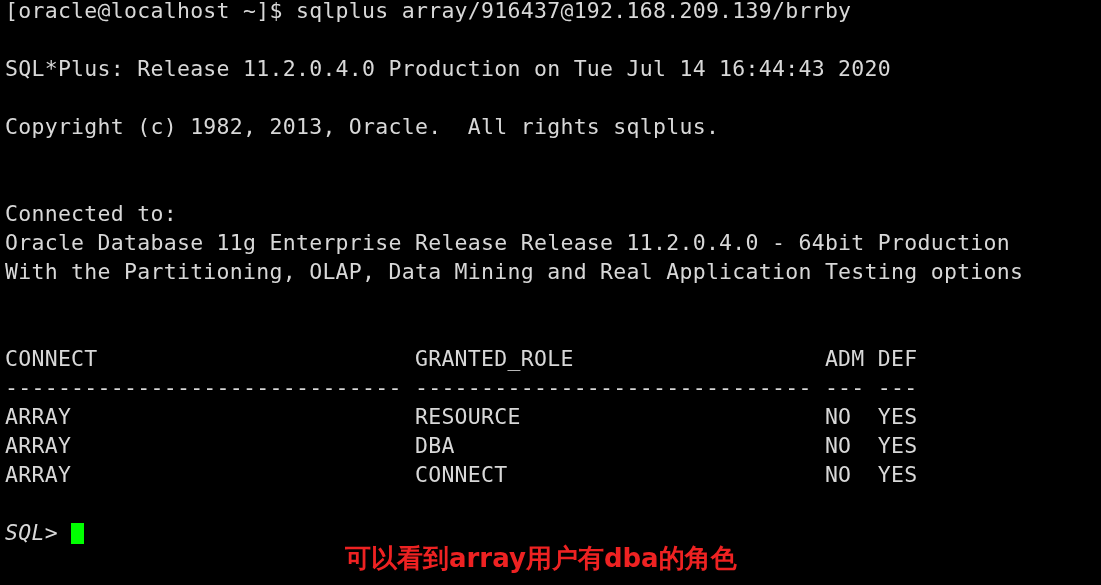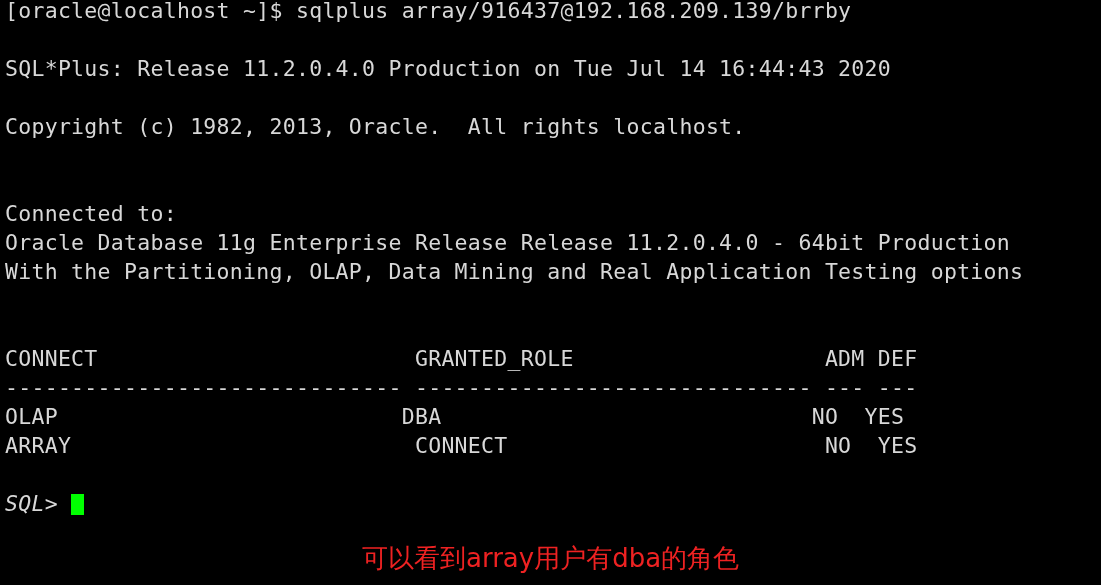--- a/index.html
+++ b/index.html
@@ -58,67 +58,68 @@
     display: inline-block;
     width: 13.2px;
     height: 21px;
     background: #00ff00;
     vertical-align: -4px;
   }
 
   
   .annotation {
     position: absolute;
-    left: 362px;
+    left: 345px;
     top: 543px;
     font-family: "DejaVu Sans", "Liberation Sans", sans-serif;
     font-size: 26px;
     line-height: 30px;
     color: #ee2222;
     white-space: pre;
-    font-weight: 400;
+    font-weight: 700;
   }
 </style>
 </head>
 <body>
 
 <div id="terminal">
   <div class="screen">
 
     <div class="line"><span class="line-inner">[oracle@localhost ~]$ sqlplus array/916437@192.168.209.139/brrby</span></div>
 
     <div class="line blank"><span class="line-inner"></span></div>
 
     <div class="line"><span class="line-inner">SQL*Plus: Release 11.2.0.4.0 Production on Tue Jul 14 16:44:43 2020</span></div>
 
     <div class="line blank"><span class="line-inner"></span></div>
 
-    <div class="line"><span class="line-inner">Copyright (c) 1982, 2013, Oracle.  All rights localhost.</span></div>
+    <div class="line"><span class="line-inner">Copyright (c) 1982, 2013, Oracle.  All rights sqlplus.</span></div>
 
     <div class="line blank"><span class="line-inner"></span></div>
 
     <div class="line blank"><span class="line-inner"></span></div>
 
     <div class="line"><span class="line-inner">Connected to:</span></div>
 
     <div class="line"><span class="line-inner">Oracle Database 11g Enterprise Release Release 11.2.0.4.0 - 64bit Production</span></div>
 
     <div class="line"><span class="line-inner">With the Partitioning, OLAP, Data Mining and Real Application Testing options</span></div>
 
     <div class="line blank"><span class="line-inner"></span></div>
 
 
     <div class="line blank"><span class="line-inner"></span></div>
 
     <div class="line"><span class="line-inner">CONNECT                        GRANTED_ROLE                   ADM DEF</span></div>
 
     <div class="line"><span class="line-inner">------------------------------ ------------------------------ --- ---</span></div>
 
+    <div class="line"><span class="line-inner">ARRAY                          RESOURCE                       NO  YES</span></div>
 
-    <div class="line"><span class="line-inner">OLAP                          DBA                            NO  YES</span></div>
+    <div class="line"><span class="line-inner">ARRAY                          DBA                            NO  YES</span></div>
 
     <div class="line"><span class="line-inner">ARRAY                          CONNECT                        NO  YES</span></div>
 
     <div class="line blank"><span class="line-inner"></span></div>
 
     <div class="line prompt-line"><span class="line-inner">SQL&gt; </span><span class="cursor"></span></div>
 
   </div>
 
   <div class="annotation">可以看到array用户有dba的角色</div>

